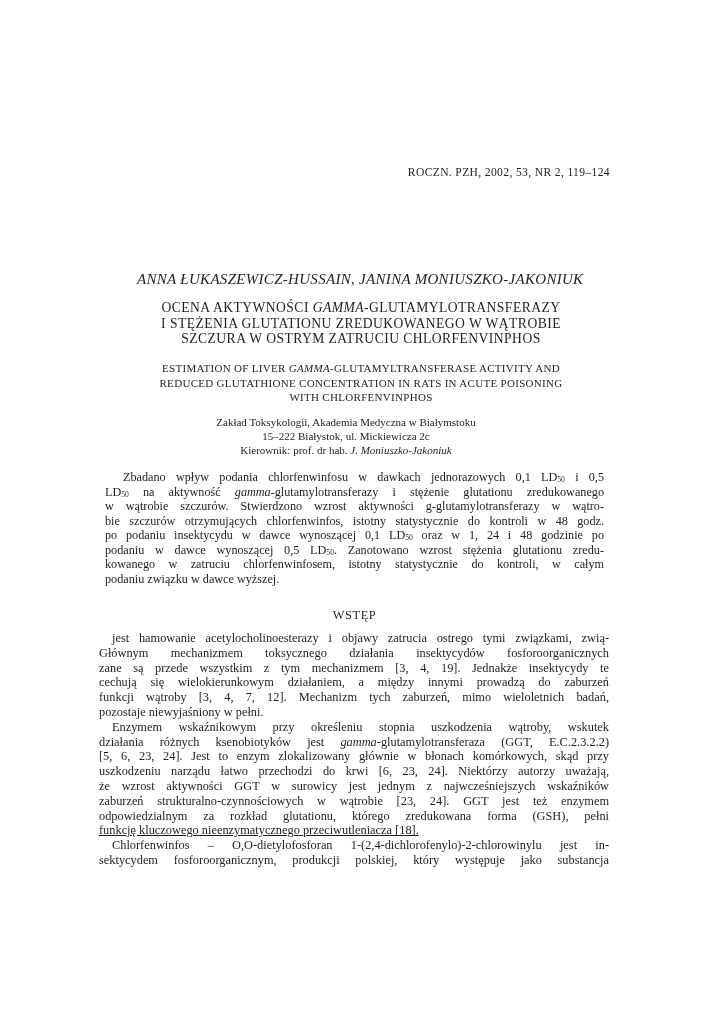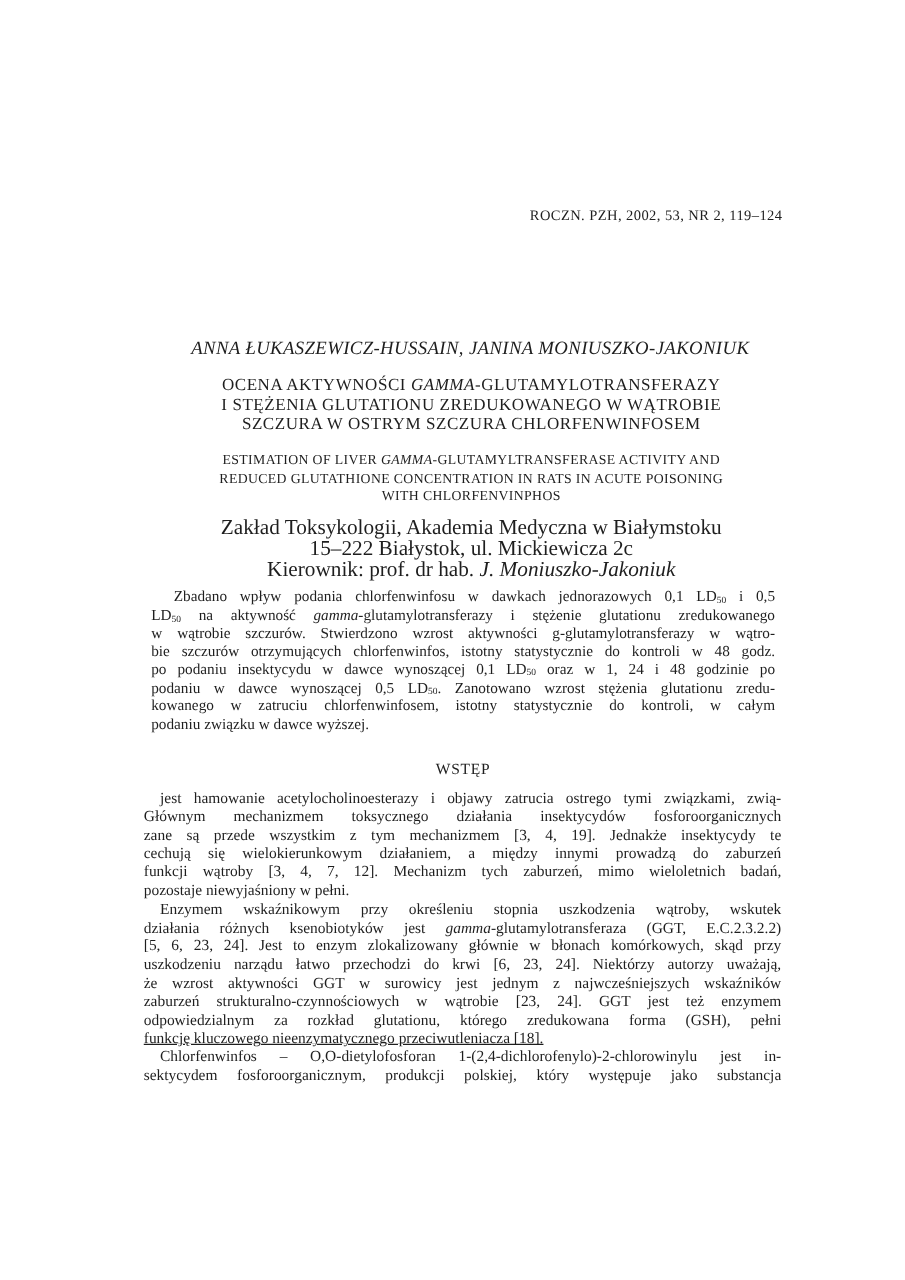--- a/index.html
+++ b/index.html
@@ -5,21 +5,21 @@
   html, body { margin: 0; padding: 0; }
   body {
     width: 724px;
     height: 1024px;
     background: #ffffff;
     position: relative;
     overflow: hidden;
     font-family: "Liberation Serif", "DejaVu Serif", serif;
     color: #1e1e1e;
   }
-  .abs { position: absolute; margin-left: 16px; }
+  .abs { position: absolute; }
 
   #journal-ref {
     top: 166px; left: 99px; width: 511px;
     text-align: right;
     font-size: 11.6px;
     letter-spacing: 0.35px;
   }
   #authors {
     top: 271px; left: 137px;
     font-style: italic;
@@ -35,23 +35,23 @@
     letter-spacing: 0.45px;
   }
   #title-en {
     top: 361px; left: 112px; width: 498px;
     text-align: center;
     font-size: 11px;
     line-height: 14.6px;
     letter-spacing: 0.3px;
   }
   #affiliation {
-    top: 415px; left: 112px; width: 498px;
+    top: 415px; left: 97px; width: 498px;
     text-align: center;
-    font-size: 17px;
+    font-size: 11px;
     line-height: 14px;
   }
   #abstract {
     top: 470px; left: 105px; width: 499px;
     font-size: 12.2px;
     line-height: 14.5px;
   }
   #abstract .line:first-child { text-indent: 18px; }
   #section-heading {
     top: 608px; left: 99px; width: 511px;
@@ -81,21 +81,21 @@
 </head>
 <body>
 
 <div class="abs" id="journal-ref">ROCZN. PZH, 2002, 53, NR 2, 119–124</div>
 
 <div class="abs" id="authors">ANNA ŁUKASZEWICZ-HUSSAIN, JANINA MONIUSZKO-JAKONIUK</div>
 
 <div class="abs" id="title-pl">
     <div class="line"><span>OCENA AKTYWNOŚCI </span><i>GAMMA</i><span>-GLUTAMYLOTRANSFERAZY</span></div>
     <div class="line">I STĘŻENIA GLUTATIONU ZREDUKOWANEGO W WĄTROBIE</div>
-    <div class="line">SZCZURA W OSTRYM SZCZURA CHLORFENWINFOSEM</div>
+    <div class="line">SZCZURA W OSTRYM ZATRUCIU CHLORFENVINPHOS</div>
   </div>
 
 <div class="abs" id="title-en">
     <div class="line"><span>ESTIMATION OF LIVER </span><i>GAMMA</i><span>-GLUTAMYLTRANSFERASE ACTIVITY AND</span></div>
     <div class="line">REDUCED GLUTATHIONE CONCENTRATION IN RATS IN ACUTE POISONING</div>
     <div class="line">WITH CHLORFENVINPHOS</div>
   </div>
 
 <div class="abs" id="affiliation">
     <div class="line">Zakład Toksykologii, Akademia Medyczna w Białymstoku</div>

